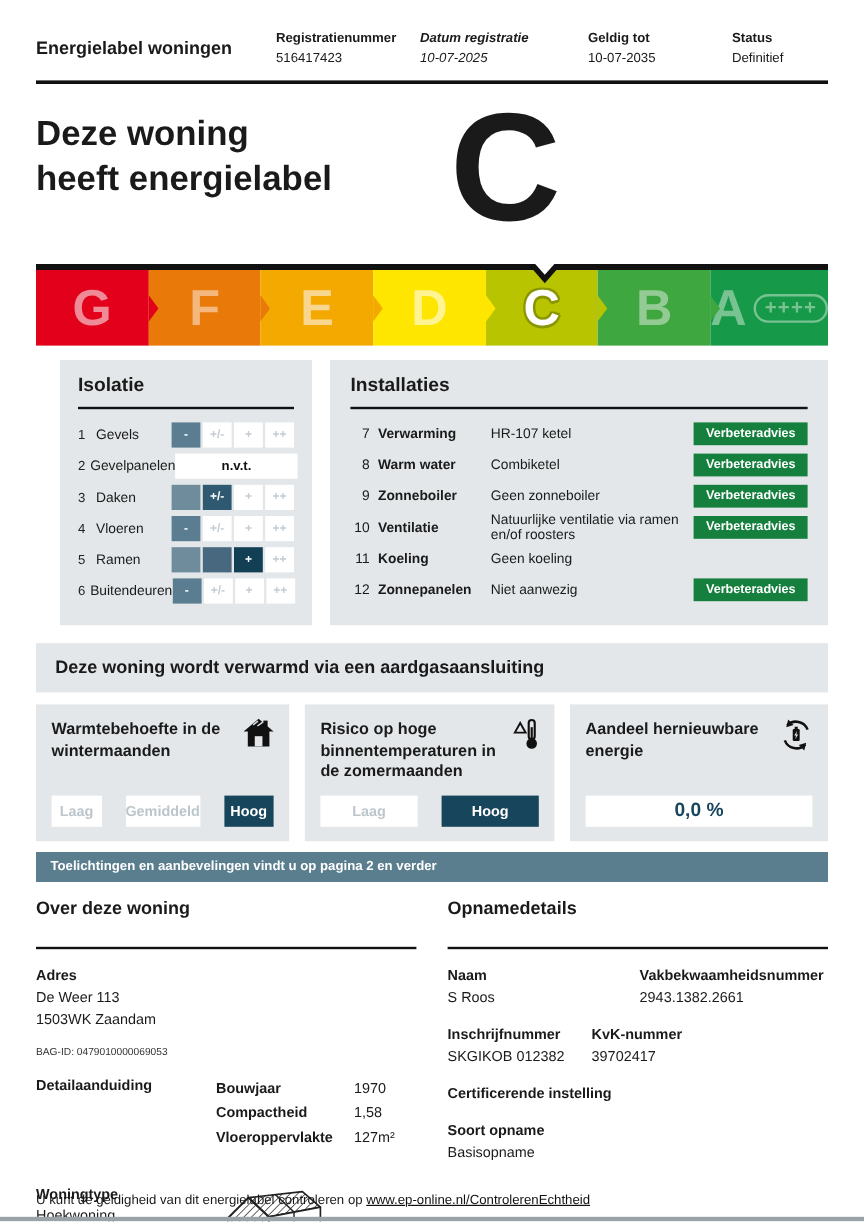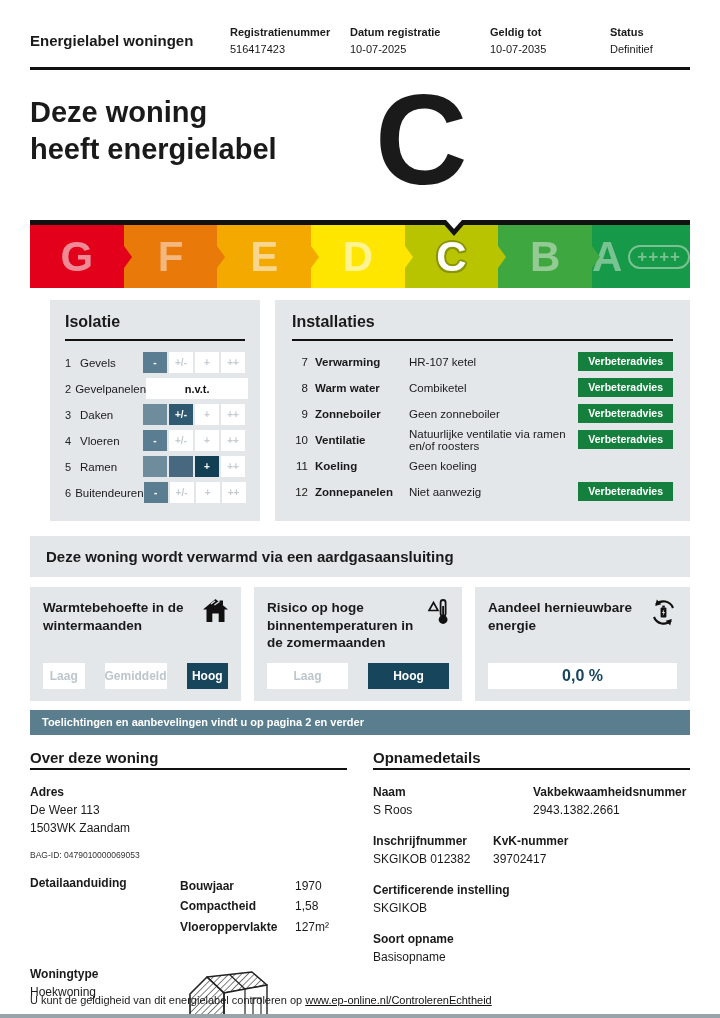--- a/index.html
+++ b/index.html
@@ -6,21 +6,21 @@
   body{font-family:"Liberation Sans","DejaVu Sans",sans-serif;color:#1a1a1a;-webkit-font-smoothing:antialiased;}
   .page{position:relative;width:720px;height:1018px;margin:0 auto;background:#fff;overflow:hidden;}
   .content{padding:0 30px;}
 
   
   .hdr{display:flex;align-items:flex-start;padding-top:24px;}
   .hdr-title{font-size:15px;font-weight:bold;width:230px;padding-top:8px;}
   .hfields{display:flex;flex:1;}
   .hfield{font-size:11px;line-height:1.55;}
   .hfield:nth-child(1){width:120px;}
-  .hfield:nth-child(2){width:140px;}
+  .hfield:nth-child(2){width:140px;font-style:italic;}
   .hfield:nth-child(3){width:120px;}
   .hfield:nth-child(4){width:80px;}
   .hlabel{font-weight:bold;}
   .thick-rule{height:3px;background:#111;margin-top:9px;}
 
   
   .hero{display:flex;margin-top:16px;height:108px;}
   .hero-title{font-size:29px;font-weight:bold;line-height:1.28;padding-top:8px;width:345px;}
   .hero-letter{font-size:128px;font-weight:bold;line-height:.82;letter-spacing:-2px;margin-top:2px;}
 
@@ -69,21 +69,21 @@
   .opt{flex:1;height:26px;display:flex;align-items:center;justify-content:center;background:#fff;color:#bcc6cc;font-size:12px;font-weight:bold;}
   .opt.sel{background:#17455c;color:#fff;}
   .valuebox{position:absolute;left:13px;right:13px;bottom:12px;height:26px;background:#fff;display:flex;align-items:center;justify-content:center;font-size:16px;font-weight:bold;color:#17455c;}
 
   
   .note-bar{background:#5b7e8f;color:#fff;font-size:11px;font-weight:bold;padding:6px 12px 7px;margin-top:9px;}
 
   
   .bottom{display:flex;gap:26px;margin-top:14px;}
   .bcol{flex:1;}
-  .bcol-title{font-size:15px;font-weight:bold;border-bottom:2px solid #111;padding-bottom:2px;margin-bottom:13px;}
+  .bcol-title{font-size:15px;font-weight:bold;border-bottom:2px solid #111;padding-bottom:23px;margin-bottom:13px;}
   .fld{margin-bottom:13px;font-size:12px;line-height:1.5;}
   .fld .lbl{font-weight:bold;}
   .bagid{font-size:8.5px;color:#333;margin-top:2px;margin-bottom:16px;}
   .detail-row{display:flex;margin-bottom:28px;}
   .detail-row .lbl{font-size:12px;font-weight:bold;width:150px;}
   .kvtable{flex:1;font-size:12px;line-height:1.7;}
   .kvline{display:flex;}
   .kvline .k{font-weight:bold;flex:1;}
   .kvline .v{width:52px;text-align:left;}
   .woningtype-row{display:flex;align-items:flex-start;}
@@ -402,21 +402,20 @@
             <div class="lbl">Inschrijfnummer</div>
             <div>SKGIKOB 012382</div>
           </div>
           <div class="fld sub-b">
             <div class="lbl">KvK-nummer</div>
             <div>39702417</div>
           </div>
         </div>
         <div class="fld">
           <div class="lbl">Certificerende instelling</div>
-          <div>SKGIKOB</div>
         </div>
         <div class="fld">
           <div class="lbl">Soort opname</div>
           <div>Basisopname</div>
         </div>
 
       </div>
     </div>
   </div>
 

